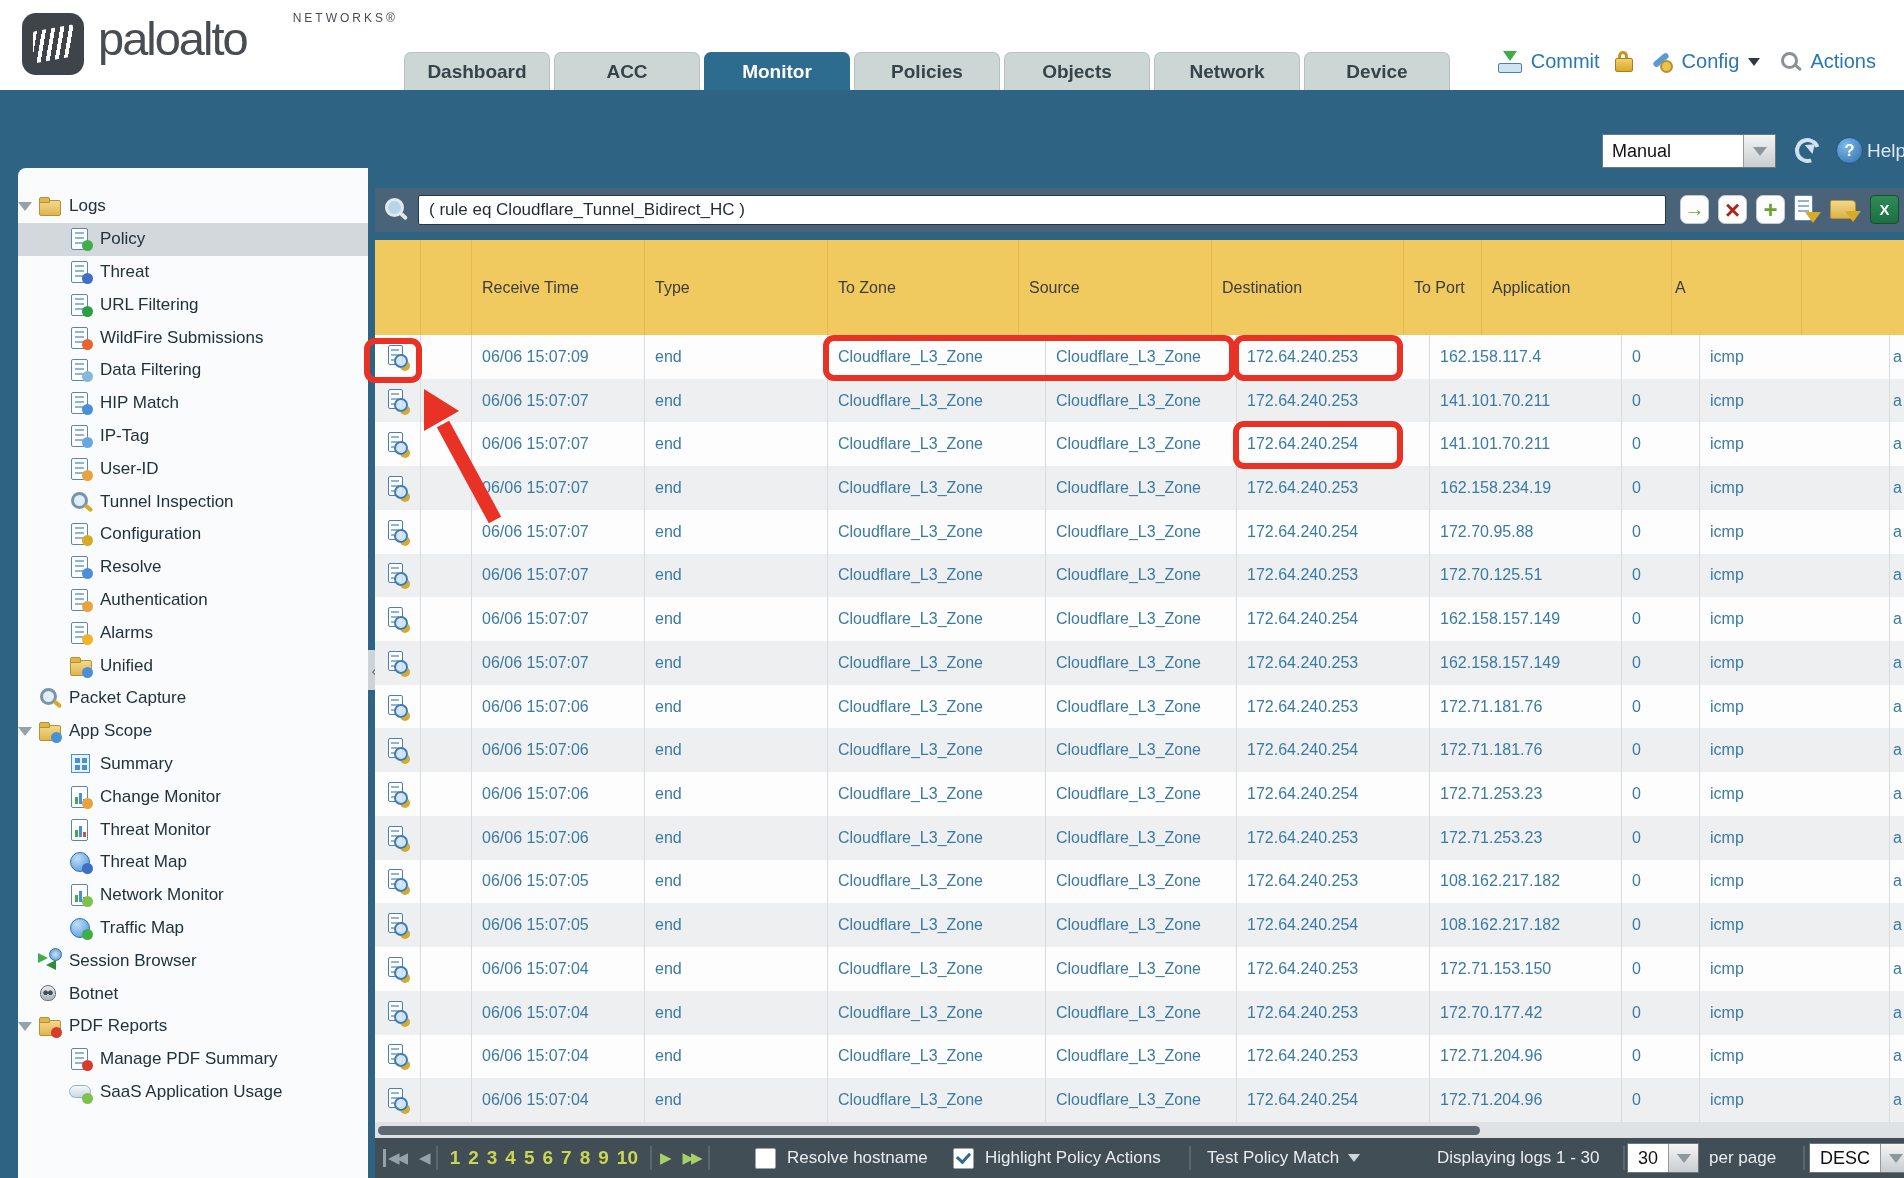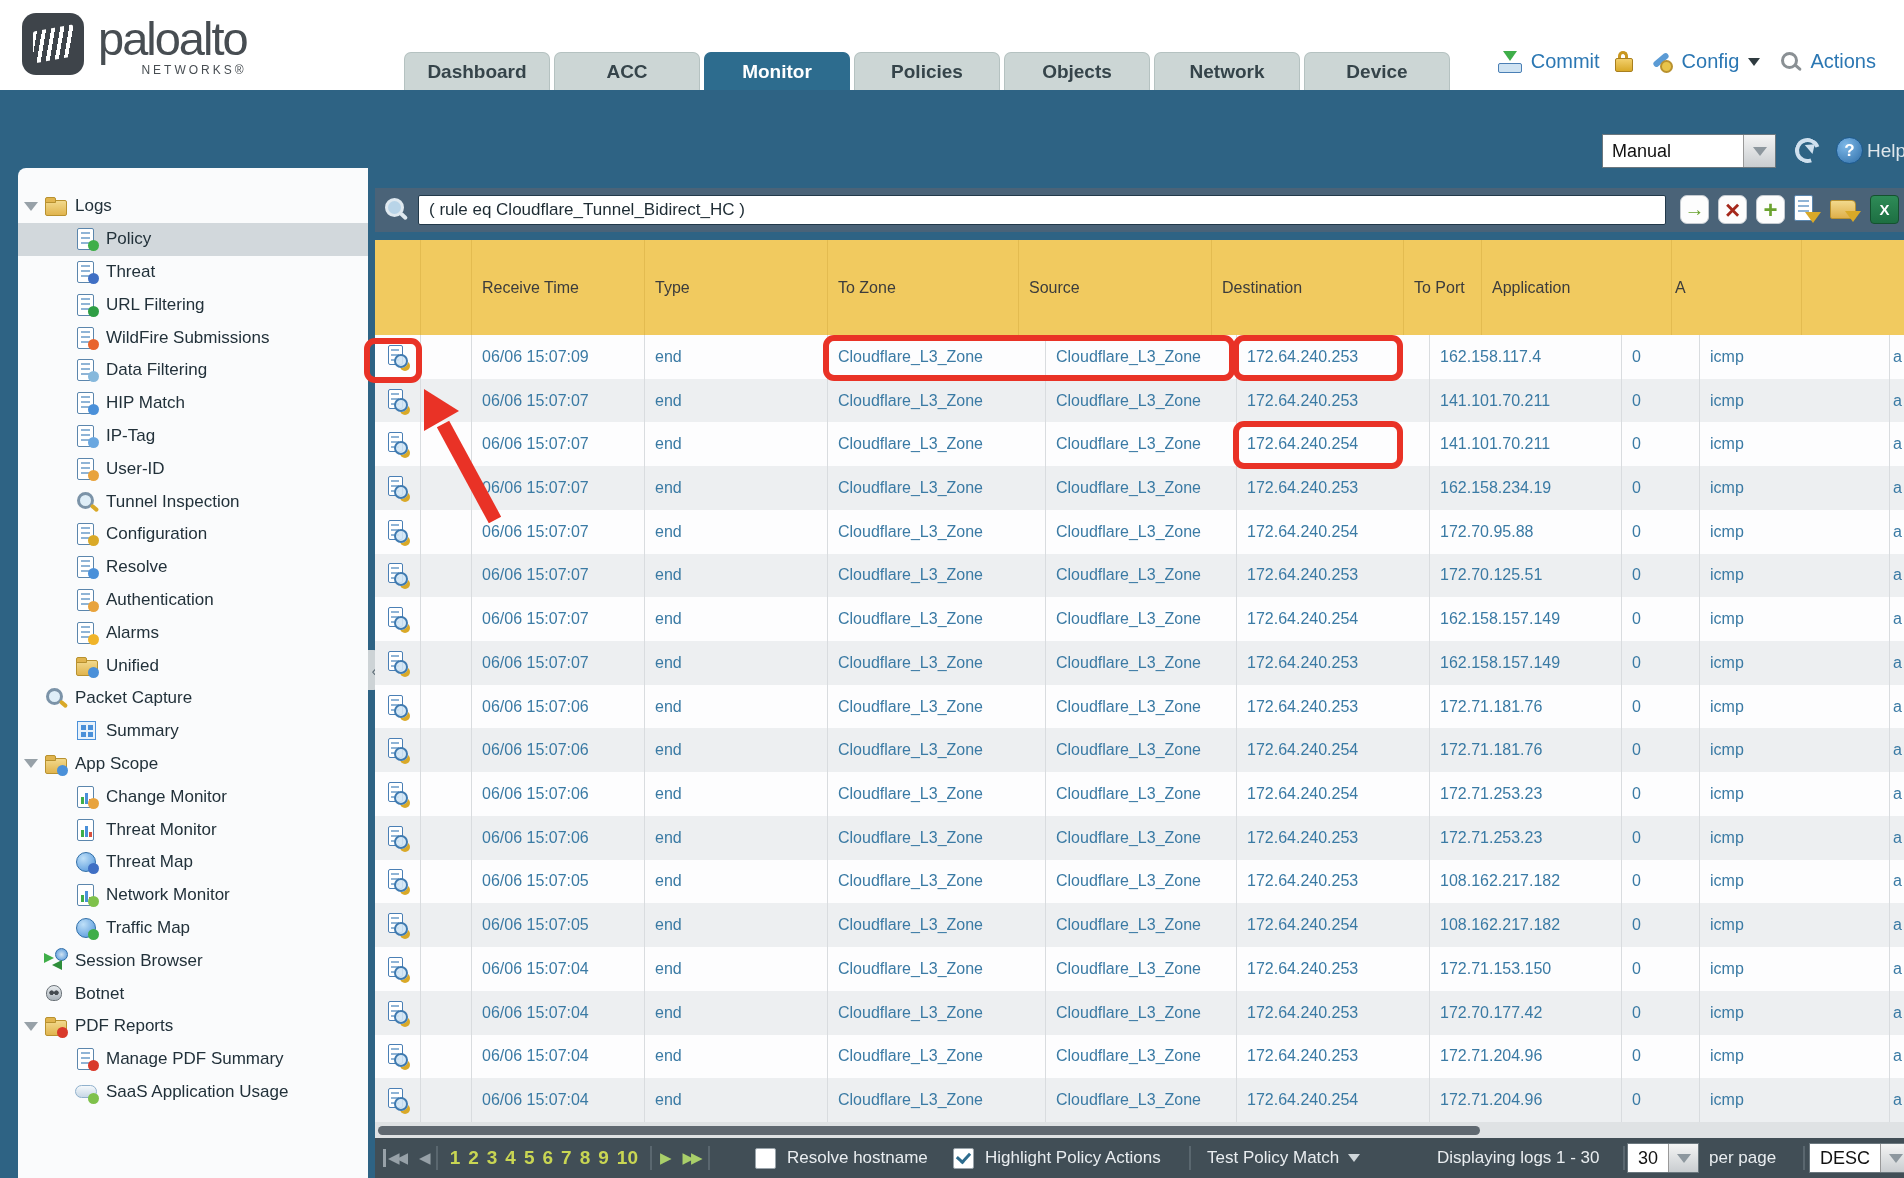--- a/index.html
+++ b/index.html
@@ -5,21 +5,21 @@
   html,body { margin:0; padding:0; background:#1f4burn; }
   body { font-family:"Liberation Sans", sans-serif; }
   .screen { position:relative; width:1904px; height:1178px; background:#2e6384; overflow:hidden; }
 
   
   .topbar { position:absolute; left:0; top:0; width:100%; height:90px; background:#ffffff; }
   .logo { position:absolute; left:22px; top:13px; display:flex; gap:14px; }
   .logo-mark { width:62px; height:62px; background:#3e444a; border-radius:14px; position:relative; }
   .logo-mark::before { content:""; position:absolute; left:11px; top:15px; width:40px; height:32px;
      background:repeating-linear-gradient(100deg, #ffffff 0 4px, transparent 4px 9px); transform:skewY(-10deg); border-radius:2px; }
-  .logo-txt { display:flex; flex-direction:column; }
+  .logo-txt { display:flex; flex-direction:row;gap:46px; }
   .logo-word { font-size:47px; line-height:52px; color:#474d52; letter-spacing:-2px; }
   .logo-sub { font-size:12px; letter-spacing:3px; color:#474d52; text-align:right; margin-top:-2px; }
 
   .tabs { position:absolute; left:404px; bottom:0; display:flex; gap:4px; }
   .tab { width:146px; height:38px; background:#ccd6d5; border:1px solid #b5c2c1; border-bottom:none;
      border-radius:7px 7px 0 0; display:flex; align-items:center; justify-content:center;
      font-size:19px; font-weight:bold; color:#35444a; box-sizing:border-box; cursor:pointer; }
   .tab.active { background:#2d6c8e; border-color:#2d6c8e; color:#fff; }
 
   .top-actions { position:absolute; right:28px; top:50px; display:flex; align-items:center; gap:9px;
@@ -47,21 +47,21 @@
   .ic-refresh { position:absolute; left:1794px; top:137px; width:27px; height:27px; }
   .ic-refresh::before { content:""; position:absolute; inset:1px; border:4px solid #cfe0ee; border-right-color:transparent; border-radius:50%; transform:rotate(25deg); }
   .ic-refresh::after { content:""; position:absolute; right:0; top:2px; border:6px solid transparent; border-left:8px solid #cfe0ee; transform:rotate(-40deg); }
   .help-wrap { position:absolute; left:1836px; top:137px; display:flex; align-items:center; gap:4px; color:#dfe7ec; font-size:19px; }
   .ic-help { width:27px; height:27px; border-radius:50%; background:radial-gradient(circle at 35% 30%, #7db8e8, #2f6ea8); border:1px solid #1d5a8f; display:flex; align-items:center; justify-content:center; box-sizing:border-box; }
   .ic-help::after { content:"?"; color:#fff; font-weight:bold; font-size:17px; }
 
   
   .sidebar { position:absolute; left:18px; top:168px; width:350px; height:1010px; background:#fafbfc; border-radius:8px 0 0 0; overflow:hidden; }
   .tree { padding-top:22px; }
-  .trow { height:32.8px; display:flex; align-items:center; padding-left:6px; font-size:17px; color:#22313a; cursor:pointer; box-sizing:border-box; }
+  .trow { height:32.8px; display:flex; align-items:center; font-size:17px; color:#22313a; cursor:pointer; box-sizing:border-box; }
   .trow.selected { background:#d2d8dc; }
   .tri { width:0; height:0; border-left:7px solid transparent; border-right:7px solid transparent; border-top:9px solid #97a1a8; margin-right:5px; flex:0 0 auto; }
   .sp-l0 { width:19px; flex:0 0 19px; }
   .sp-l1 { width:50px; flex:0 0 50px; }
   .tlabel { margin-left:7px; white-space:nowrap; }
   .handle { position:absolute; left:368px; top:650px; width:12px; height:40px; background:#cdd3d6; border-radius:0 6px 6px 0; display:flex; align-items:center; justify-content:center; color:#5a6a74; font-size:15px; cursor:pointer; }
   .handle::after { content:"‹"; }
 
   
   .ico { position:relative; width:25px; height:22px; flex:0 0 25px; }
@@ -294,32 +294,32 @@
           <span class="tlabel">Unified</span>
         </div>
         <div class="trow">
           <span class="sp-l0"></span>
           <span class="ico search">
             <i class="badge"></i>
           </span>
           <span class="tlabel">Packet Capture</span>
         </div>
         <div class="trow">
-          <span class="sp-l1"></span>
-          <span class="ico grid">
-            <i class="badge"></i>
-          </span>
-          <span class="tlabel">Summary</span>
-        </div>
-        <div class="trow">
           <span class="tri"></span>
           <span class="ico folder" style="--b: #4a90d9;">
             <i class="badge"></i>
           </span>
           <span class="tlabel">App Scope</span>
+        </div>
+        <div class="trow">
+          <span class="sp-l1"></span>
+          <span class="ico grid">
+            <i class="badge"></i>
+          </span>
+          <span class="tlabel">Summary</span>
         </div>
         <div class="trow">
           <span class="sp-l1"></span>
           <span class="ico chart" style="--b: #e8a33d;">
             <i class="badge"></i>
           </span>
           <span class="tlabel">Change Monitor</span>
         </div>
         <div class="trow">
           <span class="sp-l1"></span>

